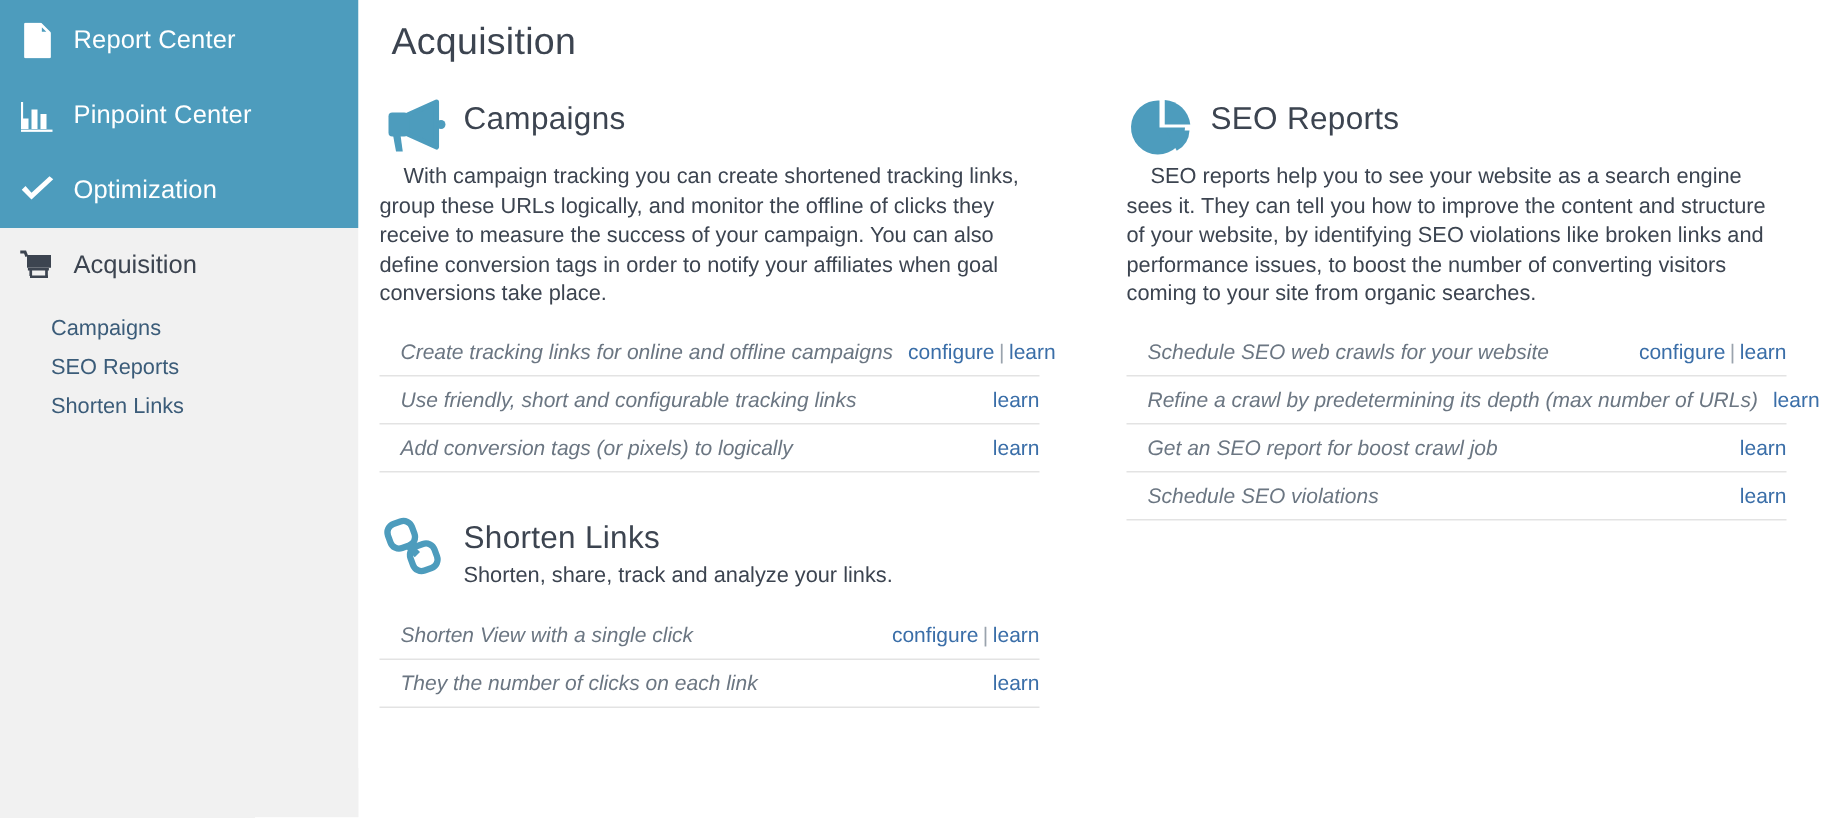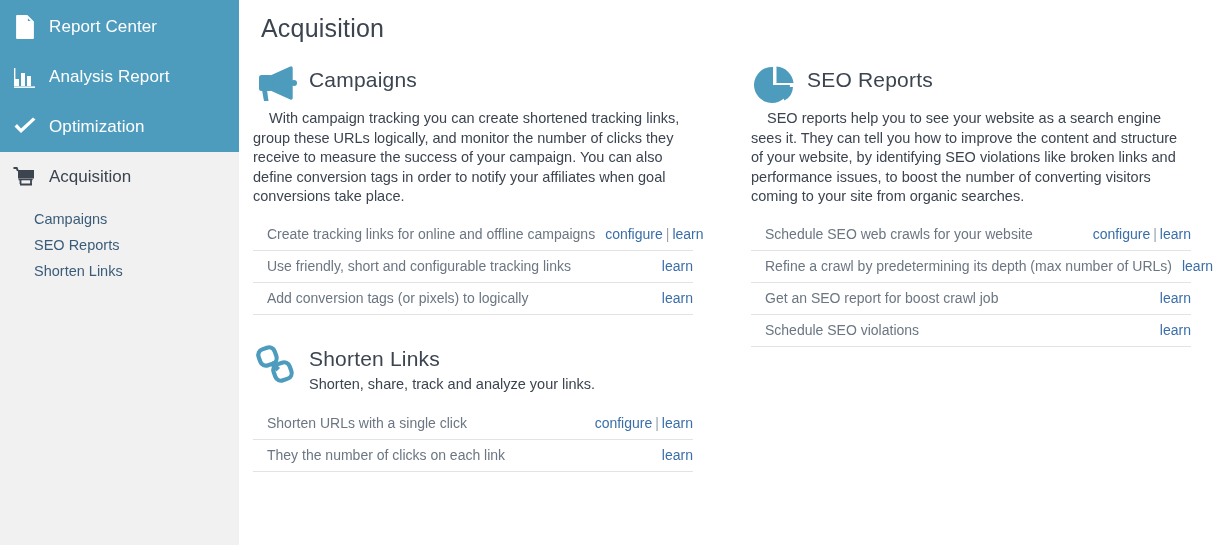--- a/index.html
+++ b/index.html
@@ -175,20 +175,21 @@
     padding: 7px 0 8px 0;
     min-height: 32px;
   }
 
   .row-label {
     font-size: 14px;
     color: #6b7682;
     padding-left: 14px;
     padding-right: 10px;
     white-space: nowrap;
+    font-style: italic;
   }
 
   .row-actions {
     font-size: 14px;
     white-space: nowrap;
     padding-right: 0;
     text-align: center;
   }
 
   .row-actions a {
@@ -228,21 +229,21 @@
       <div class="nav-item">
         <span class="nav-icon">
           <svg width="24" height="22" viewBox="0 0 24 22" aria-hidden="true">
             <rect class="white" x="2" y="13" width="4" height="7"></rect>
             <rect class="white" x="8" y="7" width="4" height="13"></rect>
             <rect class="white" x="14" y="10" width="4" height="10"></rect>
             <rect class="white" x="1" y="20.4" width="21" height="1.5"></rect>
             <rect class="white" x="1" y="2" width="1.4" height="18"></rect>
           </svg>
         </span>
-        <span class="nav-label">Analysis Report</span>
+        <span class="nav-label">Pinpoint Center</span>
       </div>
 
       <div class="nav-item">
         <span class="nav-icon">
           <svg width="24" height="20" viewBox="0 0 24 20" aria-hidden="true">
             <path class="white" d="M1.5 9.5 L8 16 L22.5 2.5 L20 0.5 L8 11.5 L4 7 Z"></path>
           </svg>
         </span>
         <span class="nav-label">Optimization</span>
       </div>
@@ -282,21 +283,21 @@
             <span class="card-icon">
               <svg width="44" height="40" viewBox="0 0 44 40" aria-hidden="true">
                 <path class="teal" d="M36 4 L16 13 L16 25 L36 34 Z" fill="none" stroke="#4d9cbd" stroke-width="3.4" stroke-linejoin="round"></path>
                 <rect class="teal" x="4" y="11" width="13" height="16" rx="2.5"></rect>
                 <path class="teal" d="M7 26 L9 37 L13.5 37 L12 26 Z"></path>
                 <circle class="teal" cx="39" cy="19" r="3"></circle>
               </svg>
             </span>
             <h2 class="card-title">Campaigns</h2>
           </div>
-          <p class="card-desc indent">With campaign tracking you can create shortened tracking links, group these URLs logically, and monitor the number of clicks they receive to measure the success of your campaign. You can also define conversion tags in order to notify your affiliates when goal conversions take place.</p>
+          <p class="card-desc indent">With campaign tracking you can create shortened tracking links, group these URLs logically, and monitor the offline of clicks they receive to measure the success of your campaign. You can also define conversion tags in order to notify your affiliates when goal conversions take place.</p>
 
           <div class="rows">
             <div class="row">
               <span class="row-label">Create tracking links for online and offline campaigns</span>
               <span class="row-actions">
                 <a>configure</a><span class="sep">|</span><a>learn</a>
               </span>
             </div>
             <div class="row">
               <span class="row-label">Use friendly, short and configurable tracking links</span>
@@ -323,21 +324,21 @@
                 </g>
                 <path class="teal" d="M19 18 L26 25 L22.5 28.5 L15.5 21.5 Z"></path>
               </svg>
             </span>
             <h2 class="card-title">Shorten Links</h2>
             <p class="card-desc" style="padding-left:0;">Shorten, share, track and analyze your links.</p>
           </div>
 
           <div class="rows" style="margin-top:14px;">
             <div class="row">
-              <span class="row-label">Shorten URLs with a single click</span>
+              <span class="row-label">Shorten View with a single click</span>
               <span class="row-actions">
                 <a>configure</a><span class="sep">|</span><a>learn</a>
               </span>
             </div>
             <div class="row">
               <span class="row-label">They the number of clicks on each link</span>
               <span class="row-actions">
                 <a>learn</a>
               </span>
             </div>

